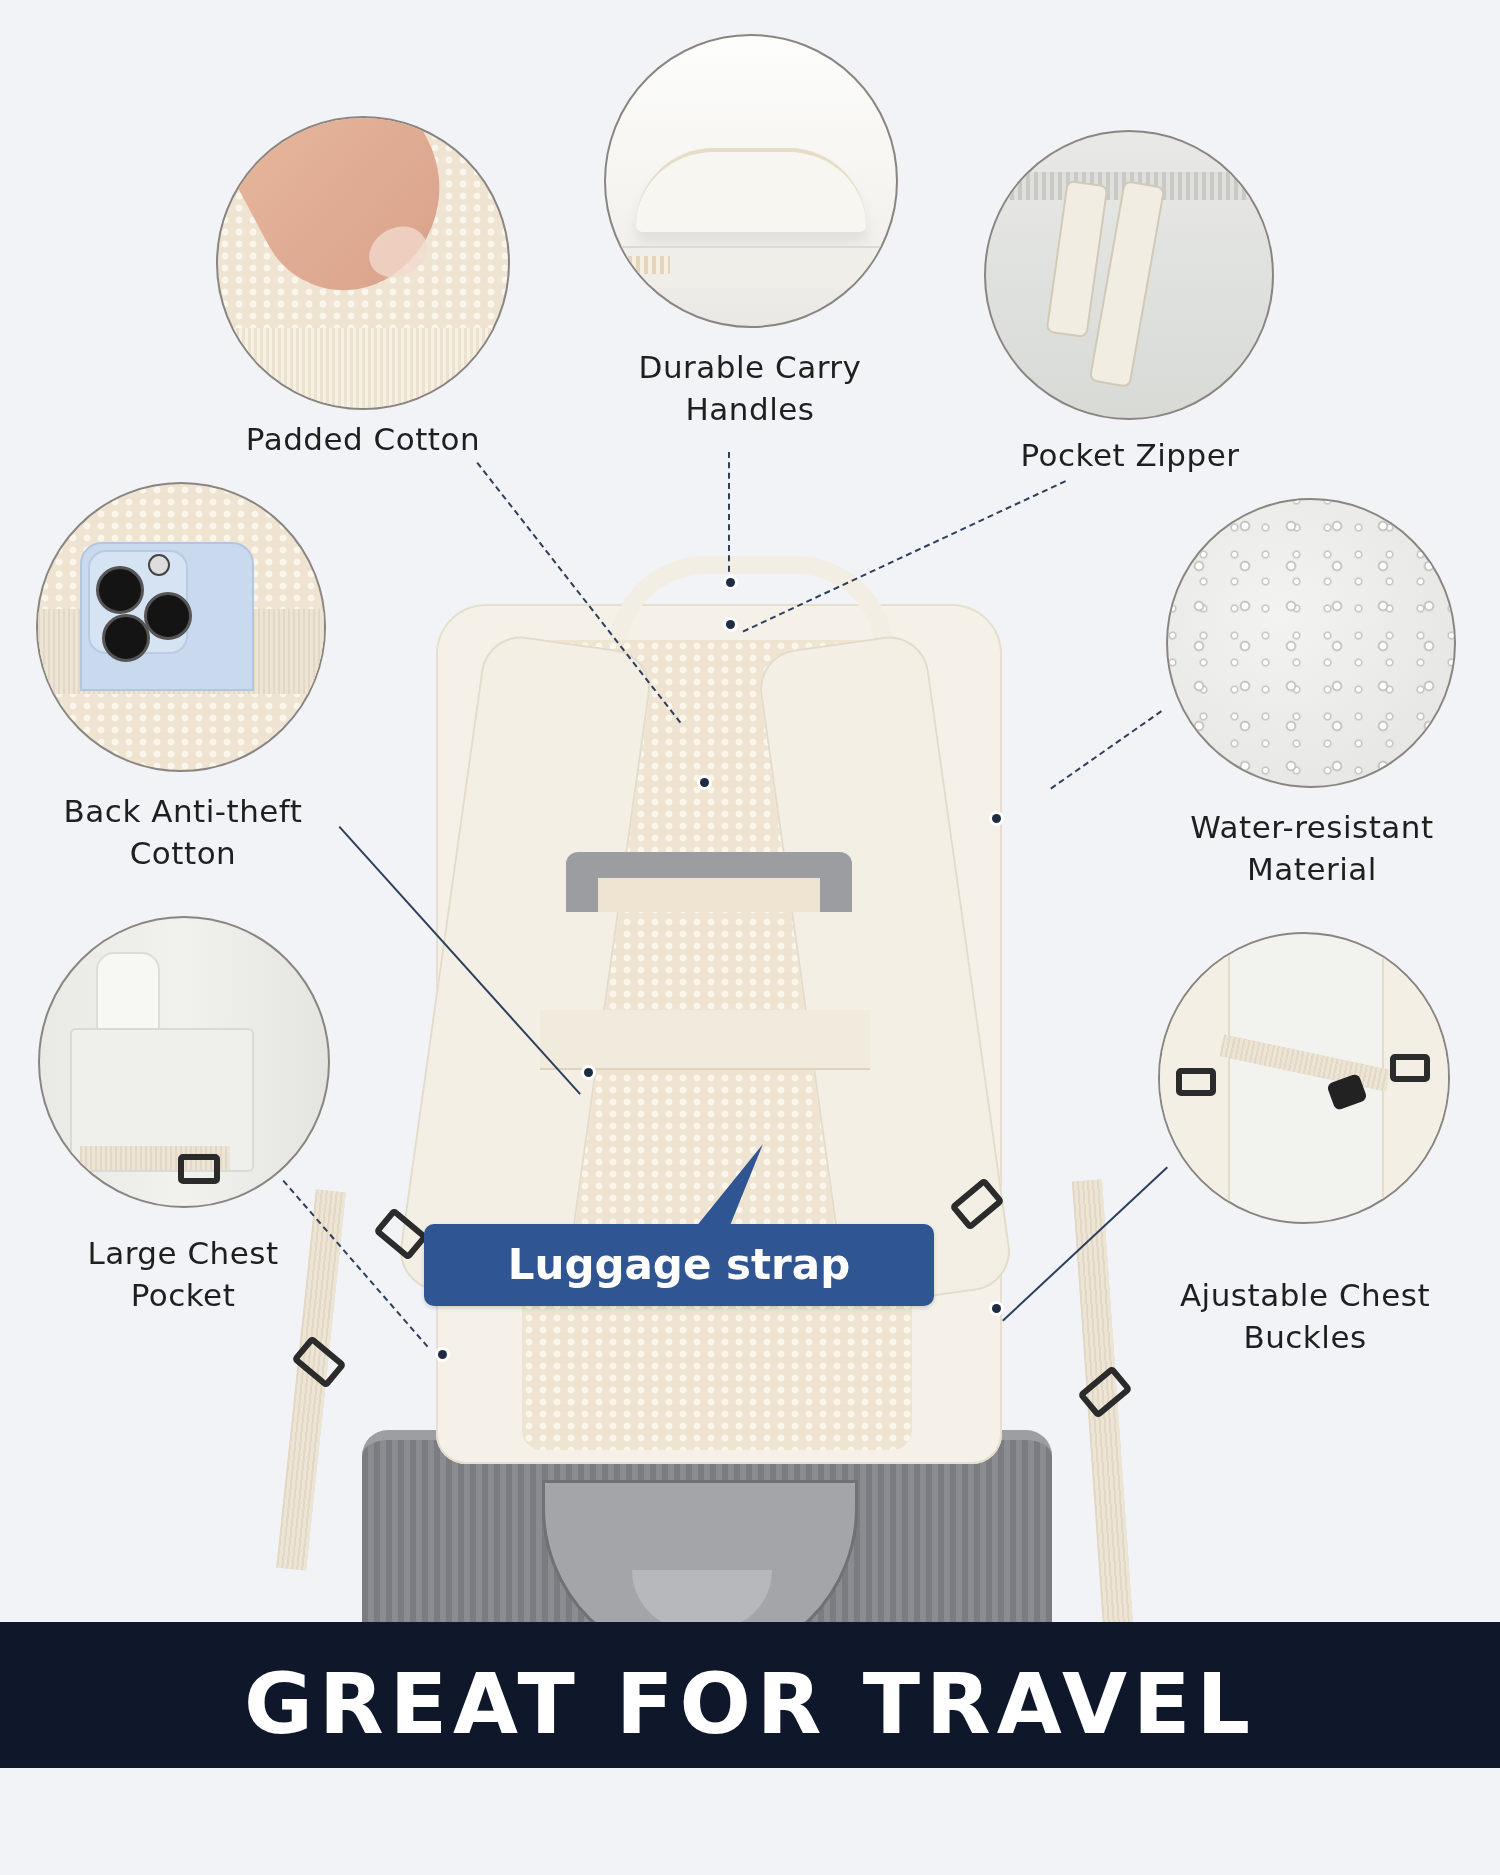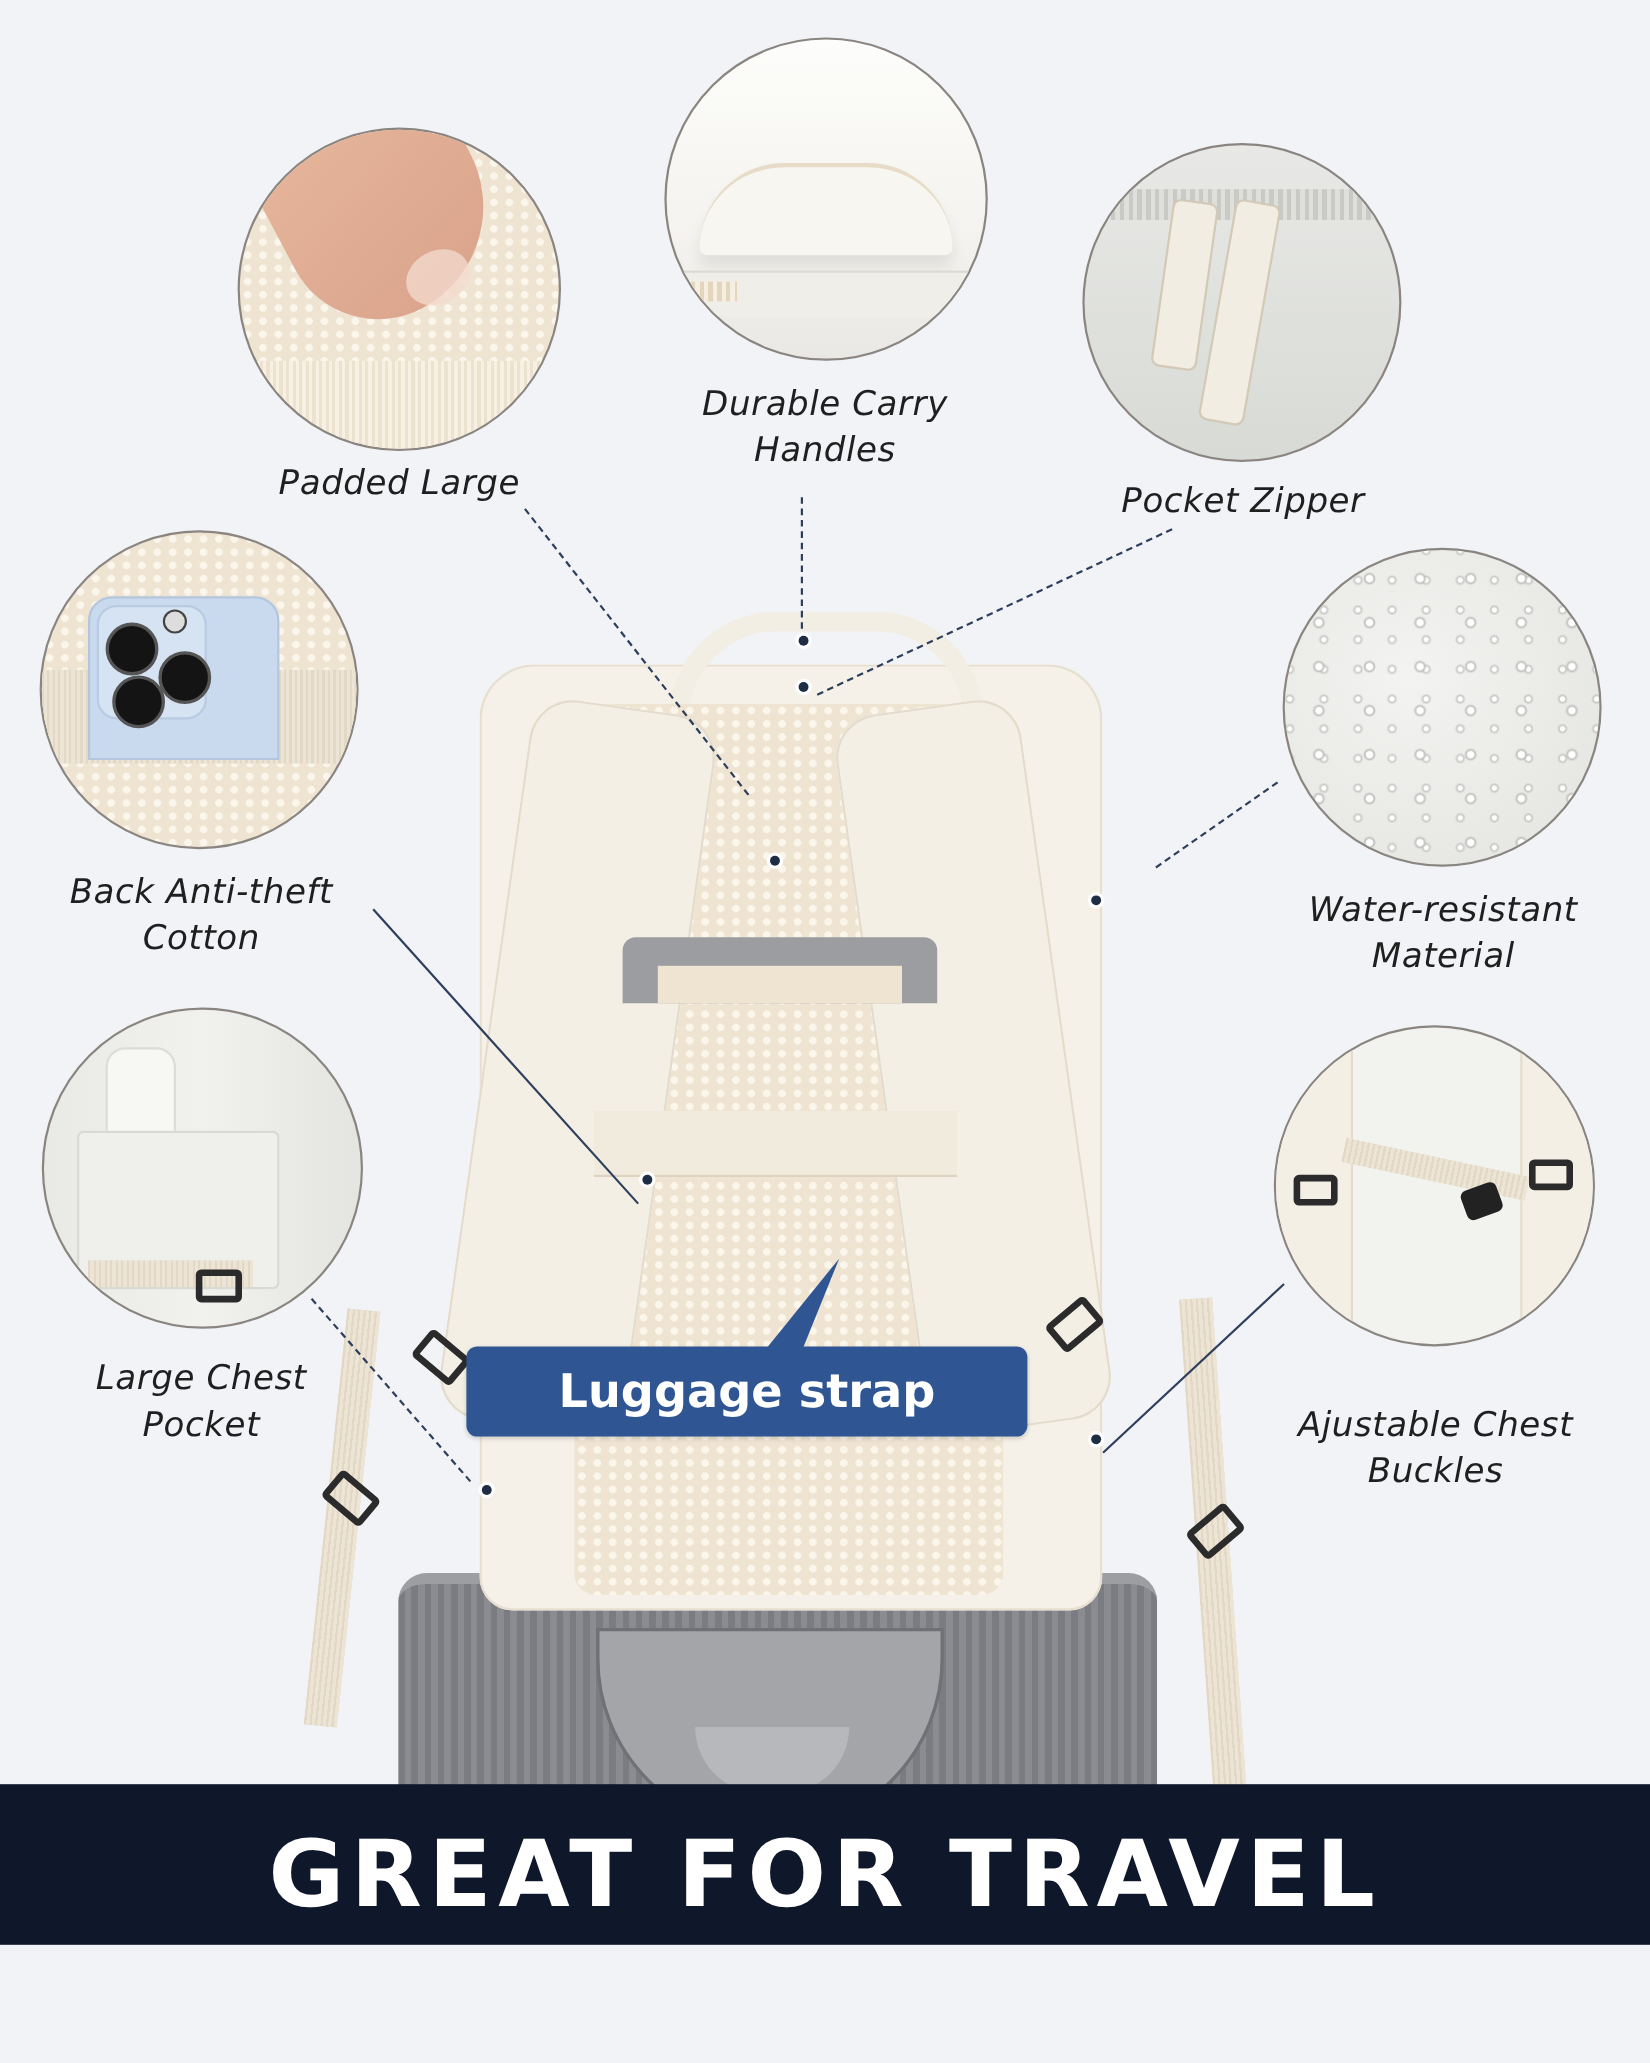--- a/index.html
+++ b/index.html
@@ -1,19 +1,19 @@
 <!DOCTYPE html>
 <html><head>
 <meta charset="utf-8">
 <style>
   html,body{margin:0;padding:0;}
   body{width:1500px;height:1875px;position:relative;overflow:hidden;background:#f2f3f7;font-family:"DejaVu Sans","Liberation Sans",sans-serif;}
   .abs{position:absolute;}
   .circle{position:absolute;border-radius:50%;border:2px solid #8a8580;overflow:hidden;box-sizing:border-box;}
-  .label{position:absolute;text-align:center;color:#1f1f1f;font-size:31px;line-height:42px;letter-spacing:0.5px;white-space:pre-line;font-style:italic;}
+  .label{position:absolute;text-align:center;color:#1f1f1f;font-size:31px;line-height:42px;letter-spacing:0.5px;white-space:pre-line;}
   .dash{position:absolute;height:0;border-top:2px dashed #2d3f5c;transform-origin:0 0;}
   .solid{position:absolute;height:0;border-top:2px solid #2d3f5c;transform-origin:0 0;}
   .dot{position:absolute;width:9px;height:9px;border-radius:50%;background:#1e2c44;box-shadow:0 0 0 3px #fff;}
   .mesh{background-color:#efe4d2;background-image:radial-gradient(circle,#fbf6ec 35%,transparent 40%);background-size:14px 12px;}
   .strap{position:absolute;background:#f4efe4;border-radius:40px;box-shadow:inset 0 0 0 2px #e3dccd;}
   .buckle{position:absolute;width:34px;height:20px;border:6px solid #2b2b2b;border-radius:5px;background:transparent;}
   .webbing{position:absolute;background:#e9e0cf;background-image:repeating-linear-gradient(90deg,#e2d8c5 0 2px,#ece4d4 2px 5px);}
 </style>
 </head>
 <body>
@@ -60,21 +60,21 @@
 
 <div class="circle" style="left:1158px;top:932px;width:292px;height:292px;background:#f2f2ef;">
   <div class="strap" style="left:-20px;top:-20px;width:90px;height:340px;border-radius:20px;"></div>
   <div class="strap" style="left:222px;top:-20px;width:90px;height:340px;border-radius:20px;"></div>
   <div class="webbing" style="left:60px;top:118px;width:170px;height:22px;transform:rotate(12deg);"></div>
   <div class="buckle" style="left:16px;top:134px;width:28px;height:16px;"></div>
   <div class="buckle" style="left:230px;top:120px;width:28px;height:16px;"></div>
   <div class="abs" style="left:170px;top:144px;width:34px;height:28px;background:#222;border-radius:6px;transform:rotate(-20deg);"></div>
 </div>
 
-<div class="label" style="left:200px;top:418px;width:326px;">Padded Large</div>
+<div class="label" style="left:200px;top:418px;width:326px;">Padded Cotton</div>
 <div class="label" style="left:590px;top:346px;width:320px;">Durable Carry
 Handles</div>
 <div class="label" style="left:980px;top:434px;width:300px;">Pocket Zipper</div>
 <div class="label" style="left:30px;top:790px;width:306px;">Back Anti-theft
 Cotton</div>
 <div class="label" style="left:1162px;top:806px;width:300px;">Water-resistant
 Material</div>
 <div class="label" style="left:60px;top:1232px;width:246px;">Large Chest
 Pocket</div>
 <div class="label" style="left:1150px;top:1274px;width:310px;">Ajustable Chest

